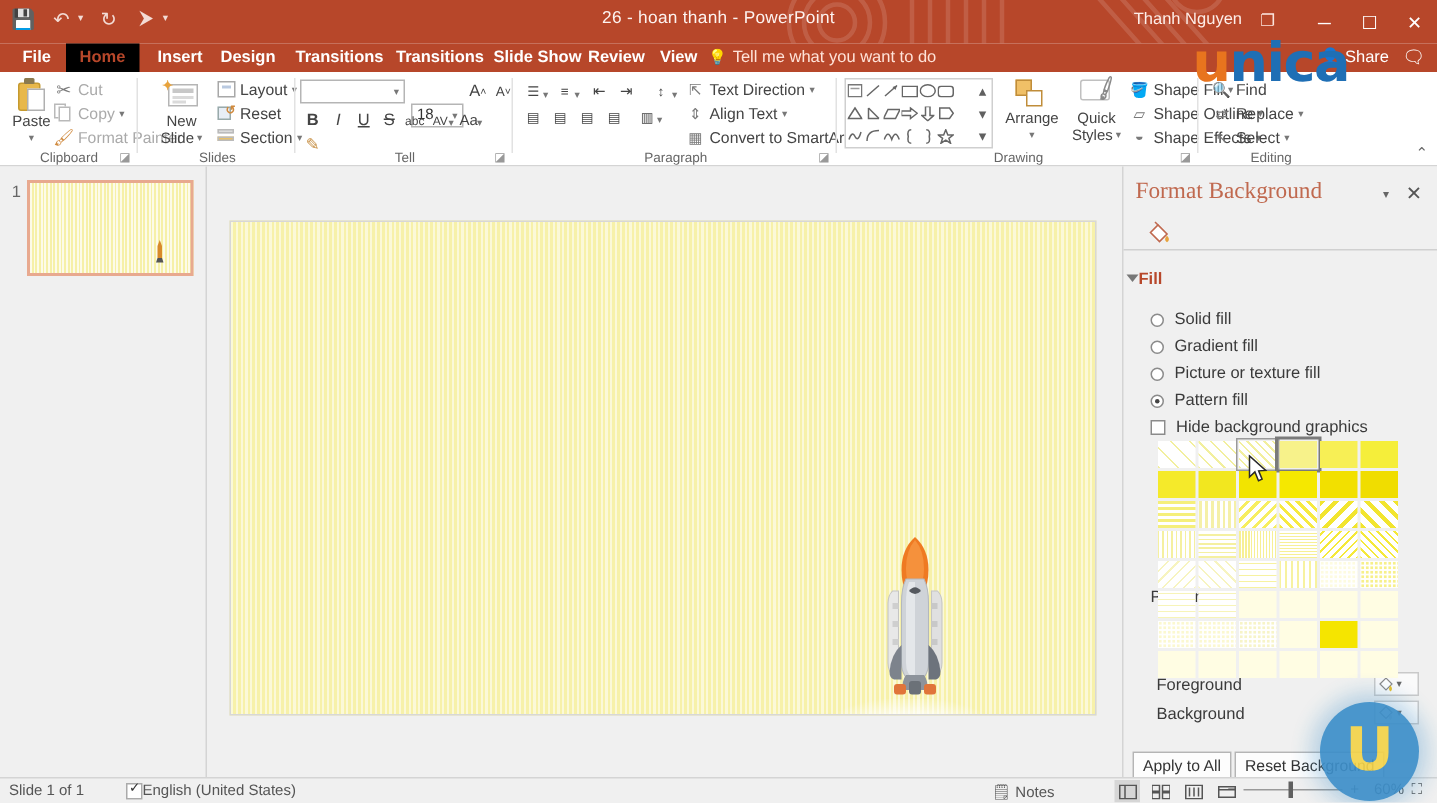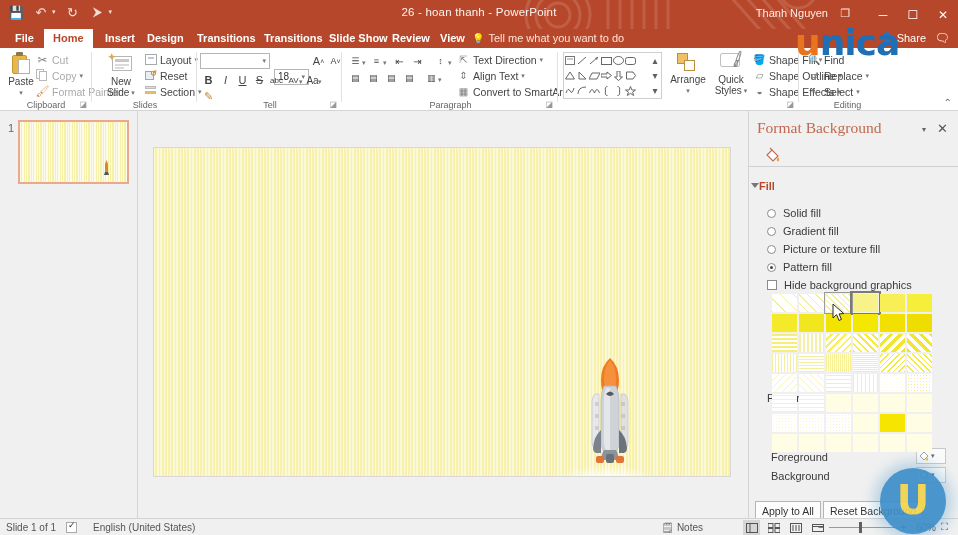--- a/index.html
+++ b/index.html
@@ -40,21 +40,21 @@
 
   
   .tabbar{
     position:absolute; left:0; top:29px; width:958px; height:19px;
     background:#b7472a;
   }
   .tab{
     position:absolute; top:0; height:19px; line-height:19px; padding:0 9px;
     font-size:11px; color:#fff; cursor:pointer; white-space:nowrap;font-weight:bold;
   }
-  .tab.active{ background:#ffffff; color:#b7472a; }
+  .tab.active{ background:#000000; color:#b7472a; }
   .tellme{
     position:absolute; top:0; height:19px; line-height:19px; font-size:11px;
     color:#ffe3d9; cursor:pointer; white-space:nowrap; display:flex; align-items:center; gap:4px;
   }
   .bulb{ font-size:10px; }
   .share{
     position:absolute; right:32px; top:0; height:19px; line-height:19px; font-size:11px;
     color:#fff; cursor:pointer; display:flex;align-items:center;gap:3px;
   }
   .cmt-ic{ position:absolute; right:8px; top:2px; font-size:12px; color:#fff; cursor:pointer; }
@@ -225,21 +225,21 @@
     font-size:10.5px; color:#333; display:flex; align-items:center; justify-content:center;
     cursor:pointer; padding:0 6px; white-space:nowrap;
   }
 
   
   .statusbar{
     position:absolute; left:0; top:518px; width:958px; height:17px;
     background:#f0f0f0; border-top:1px solid #d4d4d4; font-size:10px; color:#555;
   }
   .sb-slide{ position:absolute; left:6px; top:3px; white-space:nowrap;}
-  .sb-lang{ position:absolute; left:66px; top:3px; display:flex; gap:16px; align-items:center;justify-content:flex-end;}
+  .sb-lang{ position:absolute; left:84px; top:3px; display:flex; gap:0; align-items:center;justify-content:flex-end;}
   .sb-langchk{ width:11px;height:11px;border:1px solid #aaa;background:#fff;position:relative;}
   .sb-langchk::after{content:"✓";position:absolute;left:1px;top:-3px;font-size:9px;color:#333;}
   .sb-notes{ position:absolute; right:255px; top:3px; cursor:pointer; display:flex;gap:3px;align-items:center;}
   .vbtns{ position:absolute; right:132px; top:1px; display:flex; gap:5px; }
   .vb{ width:17px;height:15px; display:flex;align-items:center;justify-content:center; cursor:pointer;}
   .vb.on{ background:#d6d6d6; }
   .zoomrow{ position:absolute; right:10px; top:2px; display:flex; align-items:center; gap:5px;}
   .zline{ width:66px;height:1px;background:#9a9a9a; position:relative;}
   .zhandle{ position:absolute; left:30px; top:-5px; width:3px;height:11px;background:#606060; cursor:pointer;}
   .zpct{ font-size:10px; color:#555; width:25px; text-align:right;}
@@ -596,20 +596,21 @@
       <span class="mini-ic">▱</span>
       <span>Shape Outline</span>
       <span class="car">▾</span>
     </div>
     <div class="smbtn" style="left:192px;top:36px">
       <span class="mini-ic">◒</span>
       <span>Shape Effects</span>
       <span class="car">▾</span>
     </div>
 
+    <div class="grp-lbl">Drawing</div>
     <div class="dlg" style="right:5px">◪</div>
     <div class="grp-sep" style="right:0"></div>
   </div>
 
   <div class="grp" style="left:800px;width:95px">
     <div class="smbtn" style="left:6px;top:4px">
       <span class="mini-ic">🔍</span>
       <span>Find</span>
     </div>
     <div class="smbtn" style="left:6px;top:20px">

